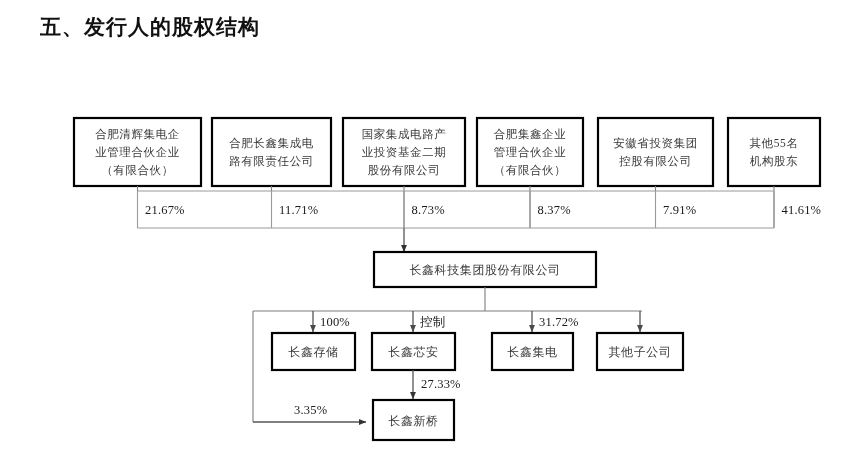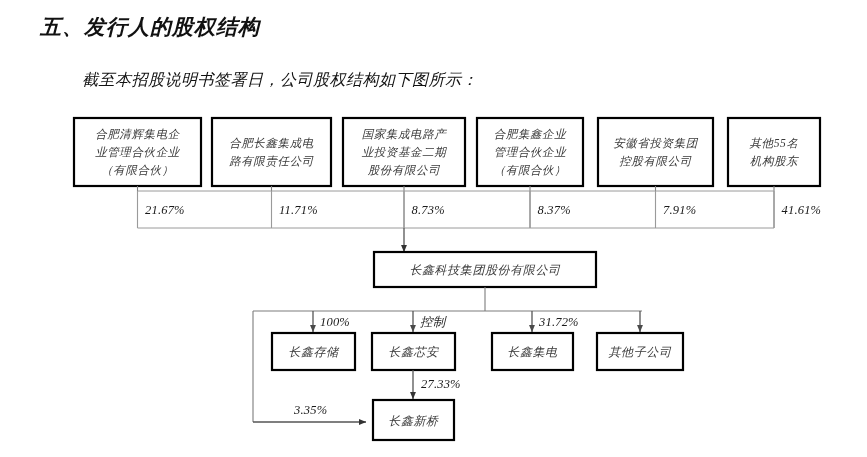--- a/index.html
+++ b/index.html
@@ -5,21 +5,21 @@
 <style>
   html,body{margin:0;padding:0;}
   body{
     width:867px;height:457px;
     background:#ffffff;
     font-family:"Liberation Serif","DejaVu Serif",serif;
     color:#000;
     overflow:hidden;
     position:relative;
   }
-  .page{position:relative;width:867px;height:457px;font-style:italic;}
+  .page{position:relative;width:867px;height:457px;}
 
   .section-heading{
     position:absolute;
     left:40px; top:12px;
     font-size:21px;
     font-weight:bold;
     letter-spacing:1px;
     line-height:30px;
     color:#111;
     white-space:nowrap;
@@ -77,21 +77,20 @@
     stroke-width:1;
   }
 </style>
 </head>
 <body>
 
 <div class="page">
 
   <div class="section-heading">五、发行人的股权结构</div>
 
-  <div class="intro-paragraph">截至本招股说明书签署日，公司股权结构如下图所示：</div>
 
   <div class="diagram">
   <svg width="867" height="357" viewBox="0 0 867 357" xmlns="http://www.w3.org/2000/svg">
 
     <defs>
       <marker id="arrowDark" markerWidth="9" markerHeight="9" refX="7.4" refY="3.1" orient="auto" markerUnits="userSpaceOnUse">
         <path d="M0,0 L7.6,3.1 L0,6.2 z" fill="#333"></path>
       </marker>
       <marker id="arrowGray" markerWidth="9" markerHeight="9" refX="7.4" refY="3.1" orient="auto" markerUnits="userSpaceOnUse">
         <path d="M0,0 L7.6,3.1 L0,6.2 z" fill="#4a4a4a"></path>

